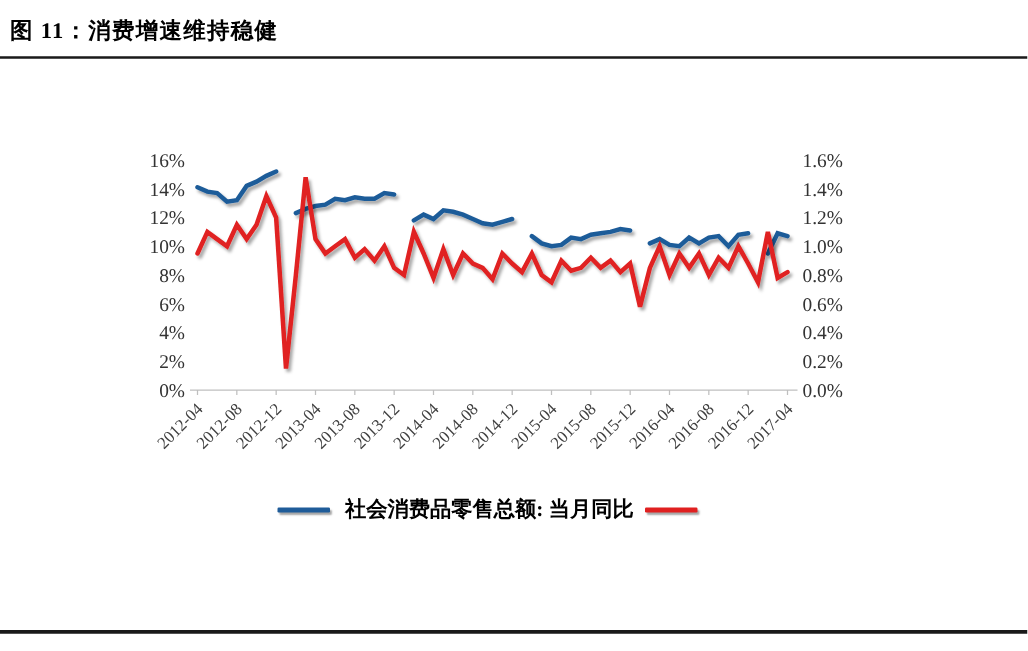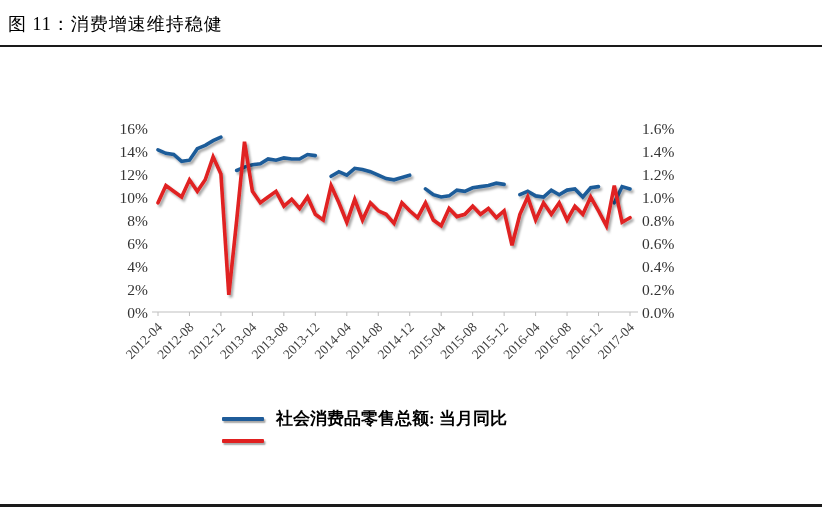--- a/index.html
+++ b/index.html
@@ -7,21 +7,21 @@
     width: 822px; height: 521px;
     background: #ffffff;
     position: relative;
     font-family: "Liberation Serif", "DejaVu Serif", serif;
     overflow: hidden;
   }
   .fig-title {
     position: absolute;
     left: 8px; top: 12px;
     font-size: 18px;
-    font-weight: normal;
+    font-weight: bold;
     color: #000000;
     letter-spacing: 1px;
   }
   .rule-top {
     position: absolute;
     left: 0; top: 45px;
     width: 822px; height: 2px;
     background: #1a1a1a;
   }
   .rule-bottom {
@@ -30,23 +30,23 @@
     width: 822px; height: 3px;
     background: #1a1a1a;
   }
   #chart-svg {
     position: absolute;
     left: 0; top: 0;
     width: 822px; height: 521px;
   }
   .legend {
     position: absolute;
-    left: 222px; top: 407px;
+    left: 222px; top: 396px;
     display: flex;
-    flex-direction: column;
+    flex-direction: row;
     gap: 9px;
   }
   .legend-row {
     display: flex;
     align-items: center;
     gap: 12px;
   }
   .legend-swatch {
     width: 42px; height: 4px;
     border-radius: 1px;

